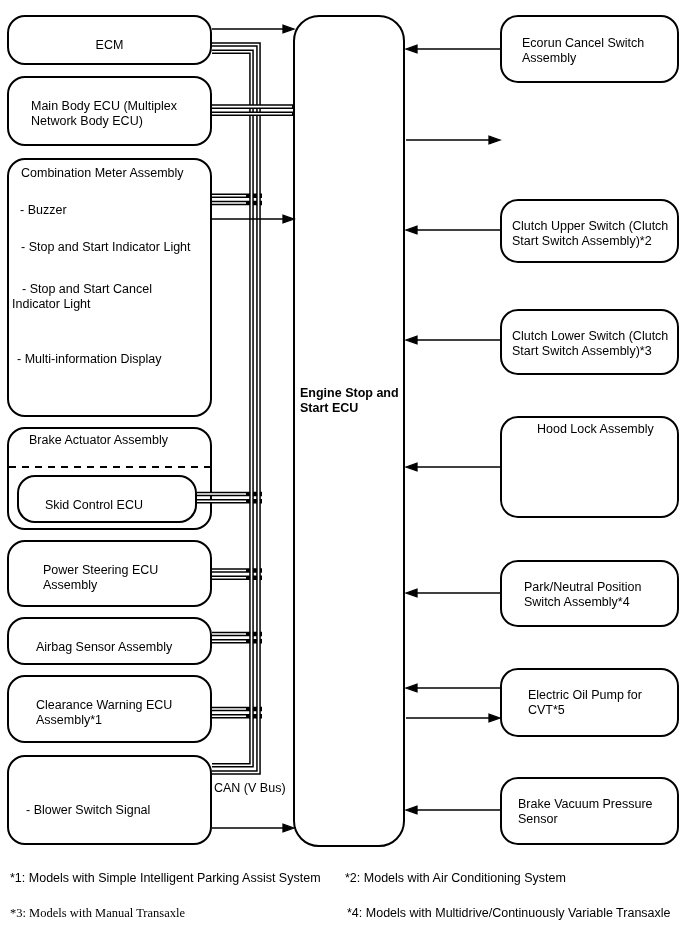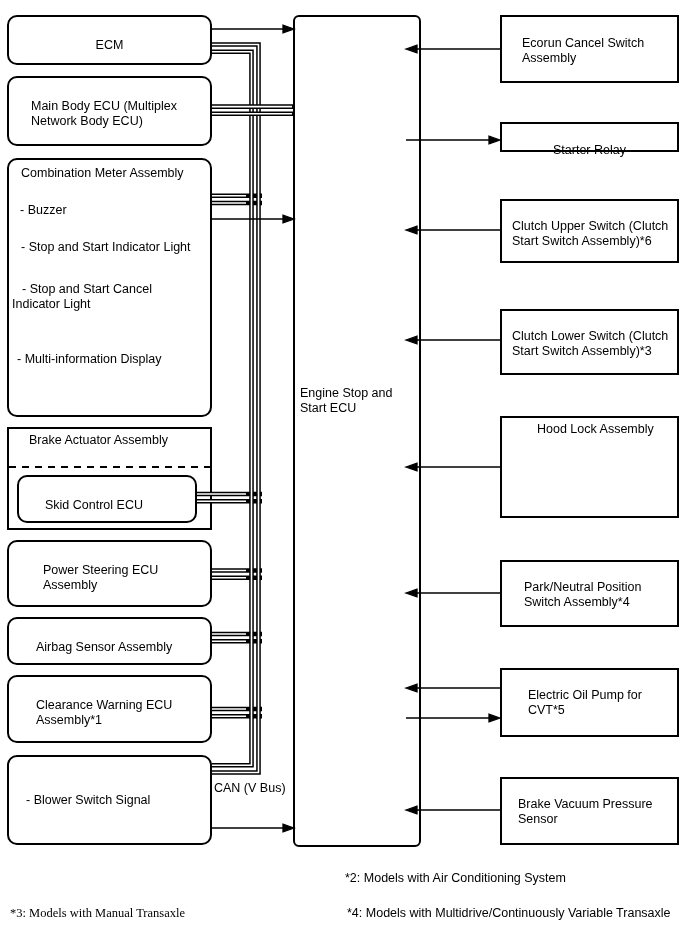--- a/index.html
+++ b/index.html
@@ -8,21 +8,21 @@
     font-family:"Liberation Sans", sans-serif;color:#000;
   }
   .box{
     position:absolute;box-sizing:border-box;border:2px solid #000;background:transparent;
     font-size:12.5px;line-height:15px;white-space:pre-line;
   }
   .rounded{border-radius:10px;}
   .txt{white-space:pre-line;}
   .abs{position:absolute;}
   #connector-layer{position:absolute;left:0;top:0;z-index:5;pointer-events:none;}
-  .box{z-index:2;}
+  .box{z-index:2;border-radius:18px;}
   .lbl{position:absolute;font-size:12.5px;line-height:15px;z-index:3;white-space:pre-line;}
 </style>
 </head>
 <body>
 
 <div id="stage">
 
   <div class="box rounded" style="left:7px;top:15px;width:205px;height:50px;text-align:center;padding-top:6px;">
     <span class="txt">ECM</span>
   </div>
@@ -57,42 +57,39 @@
   <div class="box rounded" style="left:7px;top:617px;width:205px;height:48px;padding:6px 0 0 27px;">
     <span class="txt">Airbag Sensor Assembly</span>
   </div>
 
   <div class="box rounded" style="left:7px;top:675px;width:205px;height:68px;padding:6px 0 0 27px;">
     <span class="txt">Clearance Warning ECU
 Assembly*1</span>
   </div>
 
   <div class="box rounded" style="left:7px;top:755px;width:205px;height:90px;">
-    <div class="abs txt" style="left:17px;top:36px;">- Blower Switch Signal</div>
-  </div>
-
-  <div class="box" style="left:293px;top:15px;width:128px;height:832px;border-radius:6px;border-width:2.5px;">
+    <div class="abs txt" style="left:17px;top:46px;">- Blower Switch Signal</div>
+  </div>
+
+  <div class="box" style="left:293px;top:15px;width:112px;height:832px;border-radius:26px;border-width:2.5px;font-weight:bold;">
     <div class="abs txt" style="left:5px;top:369px;">Engine Stop and
 Start ECU</div>
   </div>
 
   <div class="lbl" style="left:214px;top:781px;">CAN (V Bus)</div>
 
   <div class="box" style="left:500px;top:15px;width:179px;height:68px;padding:4px 0 0 20px;">
     <span class="txt">Ecorun Cancel Switch
 Assembly</span>
   </div>
 
-  <div class="box" style="left:500px;top:122px;width:179px;height:30px;text-align:center;padding-top:4px;">
-    <span class="txt">Starter Relay</span>
-  </div>
 
   <div class="box" style="left:500px;top:199px;width:179px;height:64px;padding:3px 0 0 10px;">
     <span class="txt">Clutch Upper Switch (Clutch
-Start Switch Assembly)*6</span>
+Start Switch Assembly)*2</span>
   </div>
 
   <div class="box" style="left:500px;top:309px;width:179px;height:66px;padding:3px 0 0 10px;">
     <span class="txt">Clutch Lower Switch (Clutch
 Start Switch Assembly)*3</span>
   </div>
 
   <div class="box" style="left:500px;top:416px;width:179px;height:102px;">
     <div class="abs" style="left:35px;top:4px;">Hood Lock Assembly</div>
   </div>
@@ -105,20 +102,21 @@
   <div class="box" style="left:500px;top:668px;width:179px;height:69px;padding:3px 0 0 26px;">
     <span class="txt">Electric Oil Pump for
 CVT*5</span>
   </div>
 
   <div class="box" style="left:500px;top:777px;width:179px;height:68px;padding:3px 0 8px 16px;">
     <span class="txt">Brake Vacuum Pressure
 Sensor</span>
   </div>
 
+  <div class="lbl" style="left:10px;top:871px;">*1: Models with Simple Intelligent Parking Assist System</div>
   <div class="lbl" style="left:345px;top:871px;">*2: Models with Air Conditioning System</div>
   <div class="lbl" style="left:10px;top:906px;font-family:Liberation Serif, serif;">*3: Models with Manual Transaxle</div>
   <div class="lbl" style="left:347px;top:906px;">*4: Models with Multidrive/Continuously Variable Transaxle</div>
 
   <svg id="connector-layer" width="688" height="949" viewBox="0 0 688 949">
 
     <g stroke="#000" stroke-width="4.6" fill="none">
       <path d="M212,195.8 H262 M212,203 H262"></path>
       <path d="M197,494 H262 M197,501.3 H262"></path>
       <path d="M212,570.5 H262 M212,577.7 H262"></path>

